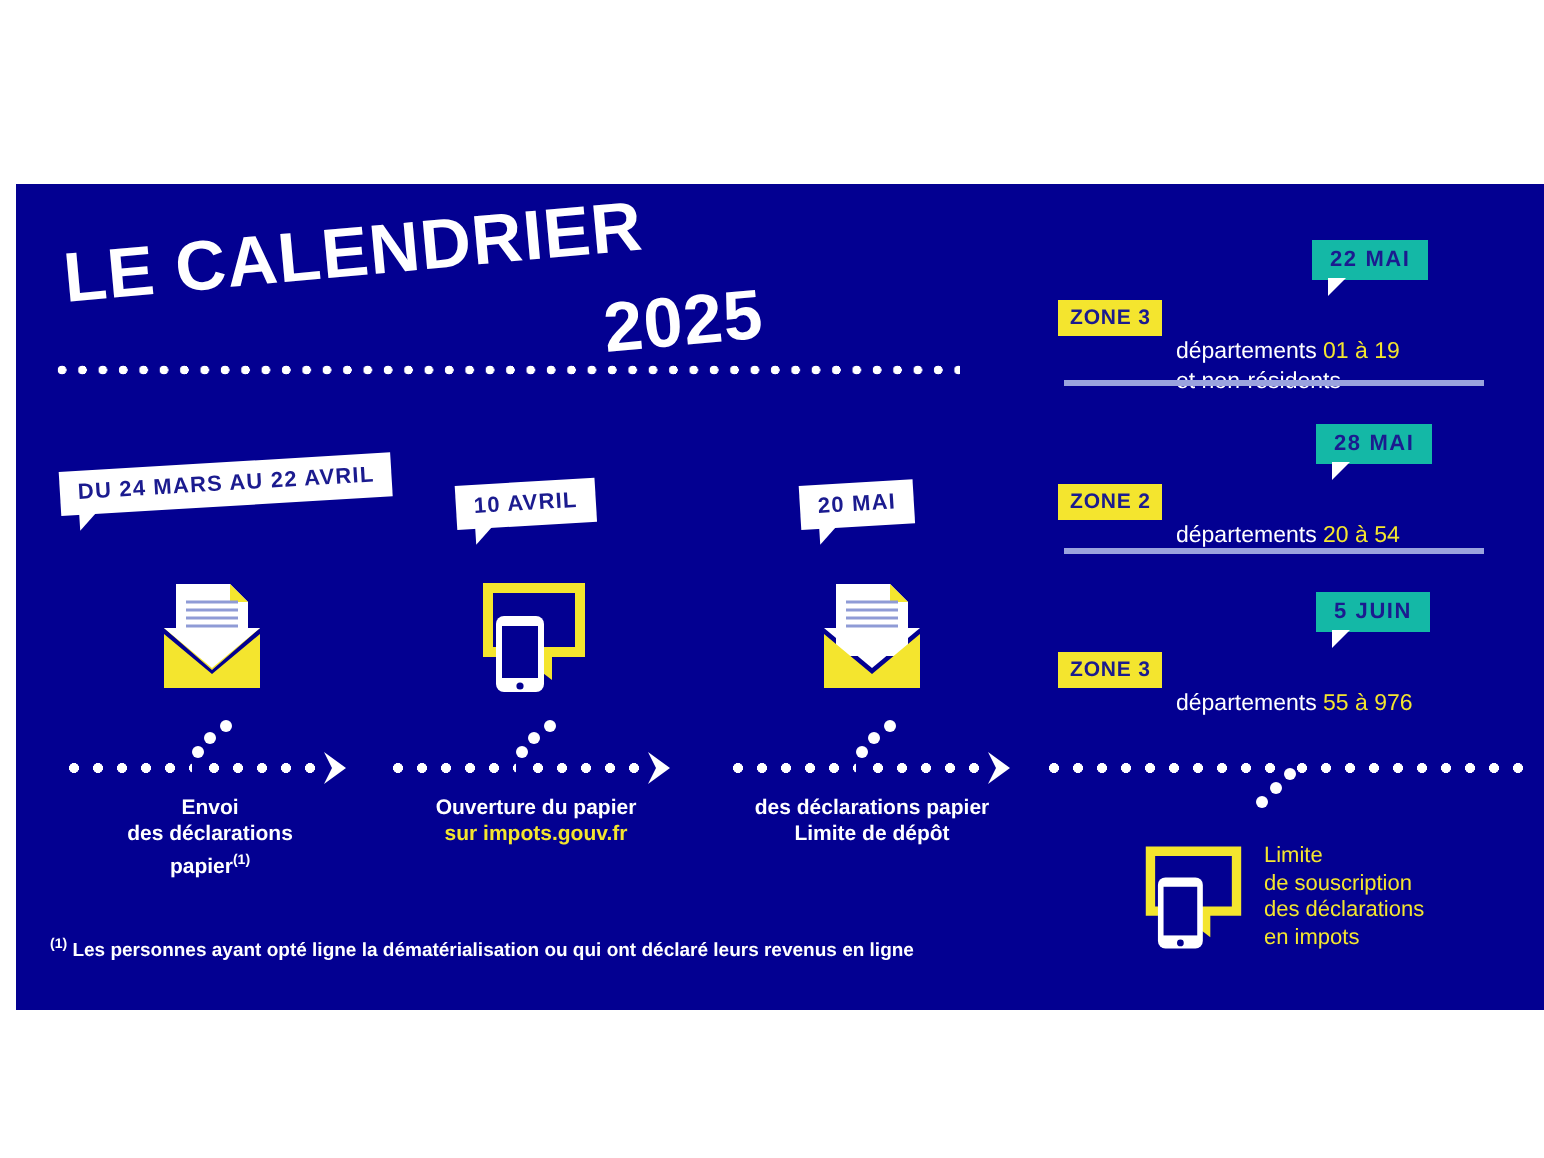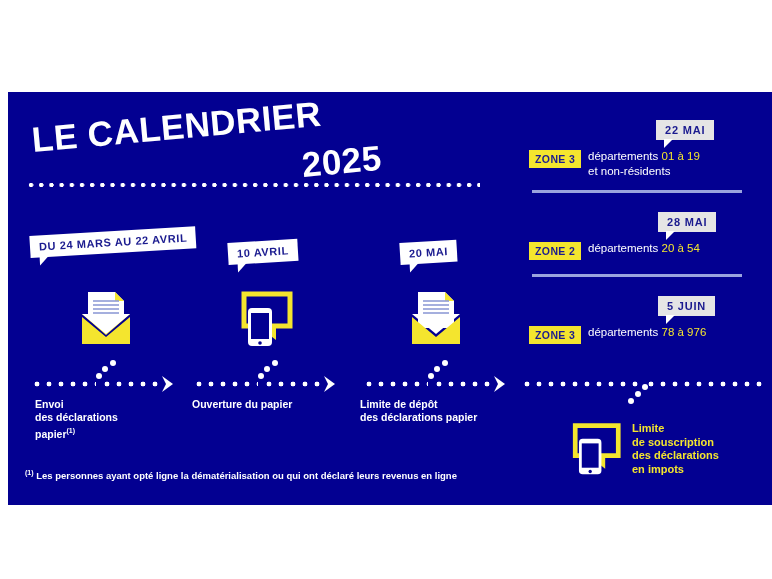--- a/index.html
+++ b/index.html
@@ -53,57 +53,57 @@
   .connector{position:absolute;height:26px;}
   .conn-dots{
     position:absolute;top:11px;height:6px;
     background-image:radial-gradient(circle at 3px 3px, #ffffff 2.4px, rgba(0,0,0,0) 2.6px);
     background-size:12px 6px;background-repeat:repeat-x;
   }
   .conn-tick{position:absolute;width:6px;height:6px;border-radius:50%;background:#ffffff;}
 
   
   .tl-caption{
-    position:absolute;color:#ffffff;
+    position:absolute;text-align:center;color:#ffffff;
     font-size:10.5px;font-weight:bold;line-height:13px;
   }
   .link-yellow{color:#f4e52e;}
 
   
   #footnote{
     position:absolute;left:25px;top:466px;width:520px;
     color:#ffffff;font-size:9.5px;font-weight:bold;line-height:13.5px;
   }
   #footnote sup{font-size:7px;}
   .zone-badge{
     position:absolute;background:#f4e52e;color:#1b1b8f;
     font-size:10.5px;font-weight:bold;letter-spacing:0.4px;
     padding:3px 6px;white-space:nowrap;
   }
   .zone-text{
-    position:absolute;color:#ffffff;font-size:11.5px;line-height:15px;white-space:nowrap;
+    position:absolute;color:#ffffff;font-size:11.5px;line-height:15px;white-space:nowrap;margin-top:20px;
   }
   .zone-num{color:#f4e52e;}
   .zone-bubble{
-    position:absolute;background:#e5e5e5;color:#1b1b8f;
+    position:absolute;background:#14b8a6;color:#1b1b8f;
     font-size:11px;font-weight:bold;letter-spacing:0.8px;
     padding:4px 9px;white-space:nowrap;
   }
   .zone-bubble .tail{
     position:absolute;left:8px;bottom:-8px;width:0;height:0;
     border-left:9px solid #ffffff;border-bottom:9px solid transparent;
   }
   .zone-divider{
     position:absolute;left:532px;width:210px;height:3px;background:#9aa3de;
   }
 
   
   #cap-4{
     position:absolute;left:632px;top:422px;width:120px;
-    color:#f4e52e;font-size:11px;line-height:13.5px;font-weight:bold;
+    color:#f4e52e;font-size:11px;line-height:13.5px;
   }
 </style>
 </head>
 <body>
 
 <div id="panel">
 
   <div id="title-block" style="left:24px;top:20px;">
     <div class="title-main">LE CALENDRIER</div>
     <div class="title-year">2025</div>
@@ -224,25 +224,26 @@
   <div class="tl-caption" style="left:27px;top:306px;width:140px;">
     <div>Envoi</div>
     <div>des déclarations</div>
     <div>
       <span>papier</span><sup style="font-size:7px;">(1)</sup>
     </div>
   </div>
 
   <div class="tl-caption" style="left:184px;top:306px;width:152px;">
     <div>Ouverture du papier</div>
+    <div class="link-yellow">sur impots.gouv.fr</div>
   </div>
 
   <div class="tl-caption" style="left:352px;top:306px;width:152px;">
+    <div>des déclarations papier</div>
     <div>Limite de dépôt</div>
-    <div>des déclarations papier</div>
   </div>
 
   <div id="cap-4" style="left:624px;top:330px;width:122px;">
     <div>Limite</div>
     <div>de souscription</div>
     <div>des déclarations</div>
     <div>en impots</div>
   </div>
 
   <div id="footnote" style="left:17px;top:374px;width:525px;">
@@ -282,17 +283,17 @@
 
   <div class="zone-bubble" style="left:650px;top:204px;">
     <span>5 JUIN</span>
     <span class="tail"></span>
   </div>
   <div class="zone-badge" style="left:521px;top:234px;">
     <span>ZONE 3</span>
   </div>
   <div class="zone-text" style="left:580px;top:233px;">
     <div>
-      <span>départements </span><span class="zone-num">78 à 976</span>
+      <span>départements </span><span class="zone-num">55 à 976</span>
     </div>
   </div>
 
 </div>
 
 </body></html>

